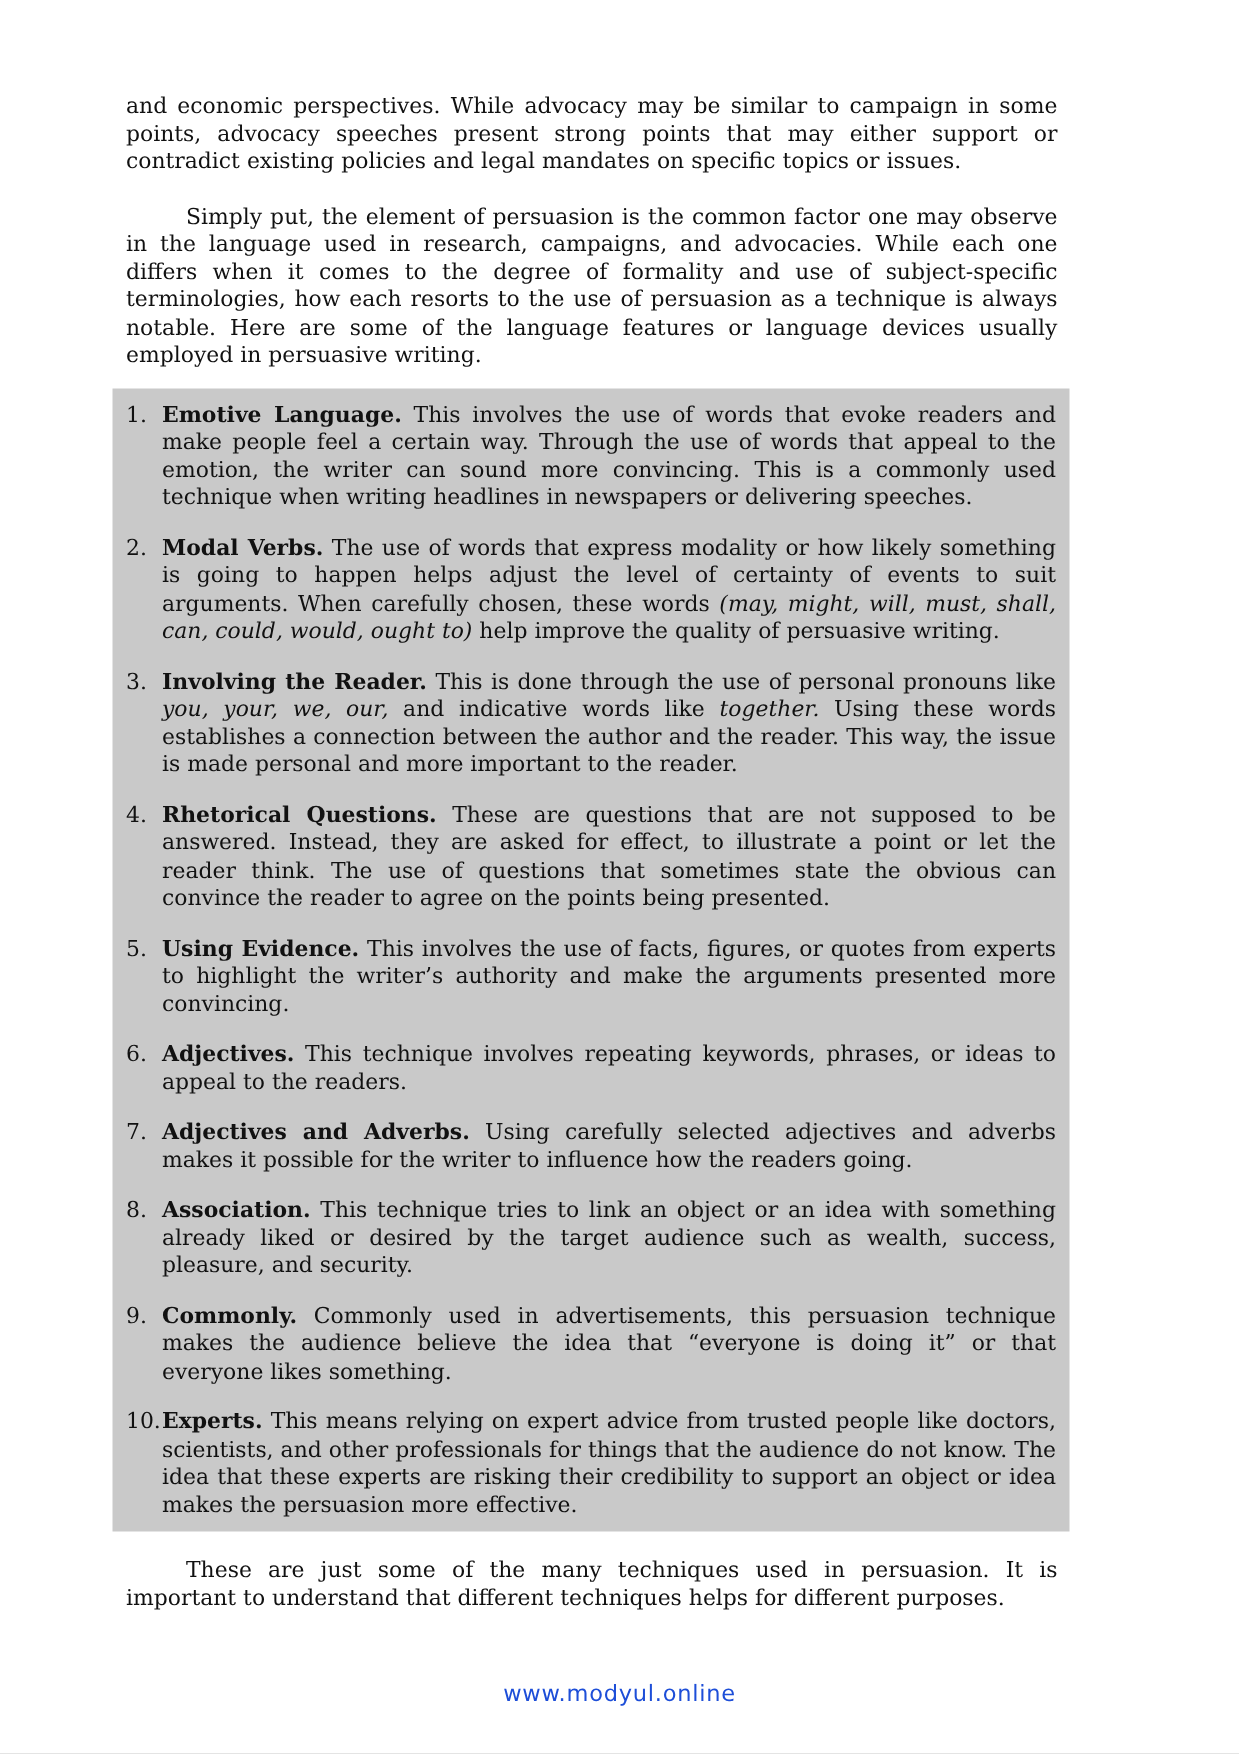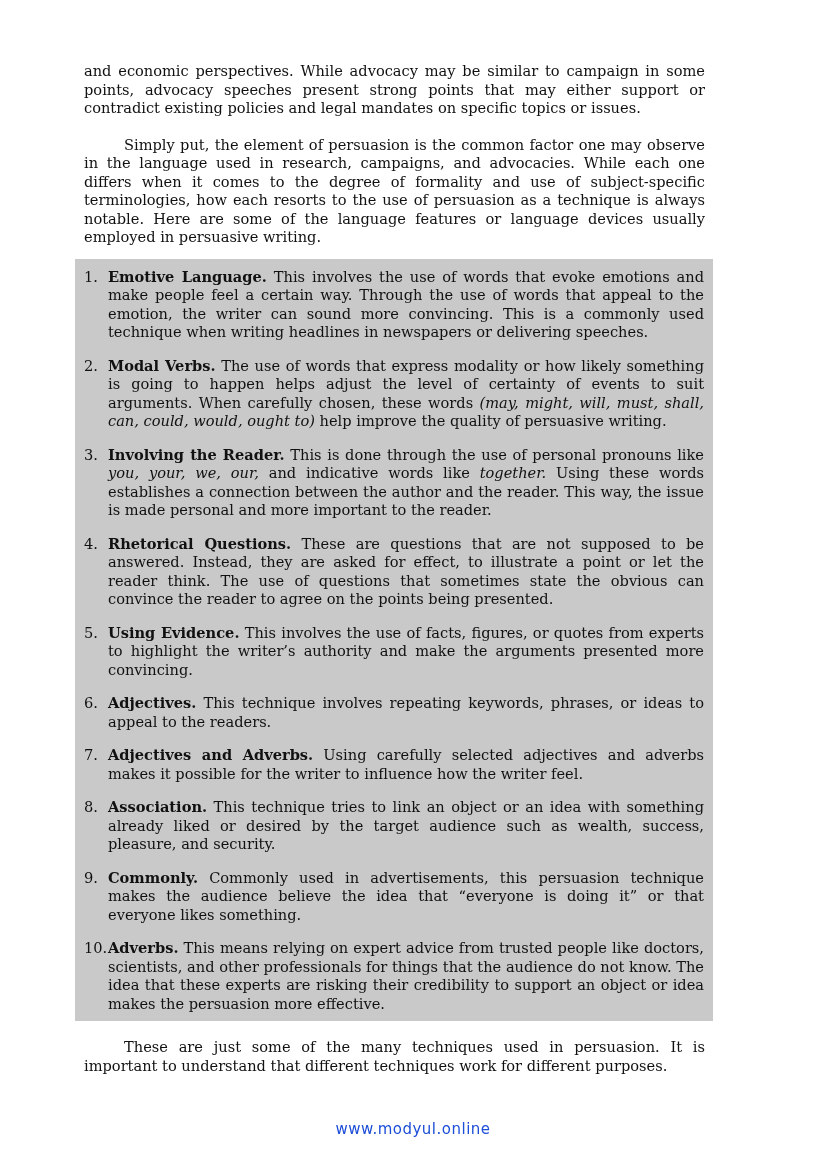--- a/index.html
+++ b/index.html
@@ -75,32 +75,32 @@
 
 <div class="page">
   <div class="content">
 
     <p class="para">and economic perspectives. While advocacy may be similar to campaign in some points, advocacy speeches present strong points that may either support or contradict existing policies and legal mandates on specific topics or issues.</p>
 
     <p class="para indent">Simply put, the element of persuasion is the common factor one may observe in the language used in research, campaigns, and advocacies. While each one differs when it comes to the degree of formality and use of subject-specific terminologies, how each resorts to the use of persuasion as a technique is always notable. Here are some of the language features or language devices usually employed in persuasive writing.</p>
 
     <div class="highlight-box" style="background: rgb(201, 201, 201);">
       <div>
-          <div class="item"><span class="num">1.</span><b>Emotive Language.</b><span> This involves the use of words that evoke emotions and make people feel a certain way. Through the use of words that appeal to the emotion, the writer can sound more convincing. This is a commonly used technique when writing headlines in newspapers or delivering speeches.</span></div>
+          <div class="item"><span class="num">1.</span><b>Emotive Language.</b><span> This involves the use of words that evoke readers and make people feel a certain way. Through the use of words that appeal to the emotion, the writer can sound more convincing. This is a commonly used technique when writing headlines in newspapers or delivering speeches.</span></div>
           <div class="item"><span class="num">2.</span><b>Modal Verbs.</b><span> The use of words that express modality or how likely something is going to happen helps adjust the level of certainty of events to suit arguments. When carefully chosen, these words </span><span class="it">(may, might, will, must, shall, can, could, would, ought to)</span><span> help improve the quality of persuasive writing.</span></div>
           <div class="item"><span class="num">3.</span><b>Involving the Reader.</b><span> This is done through the use of personal pronouns like </span><span class="it">you, your, we, our,</span><span> and indicative words like </span><span class="it">together.</span><span> Using these words establishes a connection between the author and the reader. This way, the issue is made personal and more important to the reader.</span></div>
           <div class="item"><span class="num">4.</span><b>Rhetorical Questions.</b><span> These are questions that are not supposed to be answered. Instead, they are asked for effect, to illustrate a point or let the reader think. The use of questions that sometimes state the obvious can convince the reader to agree on the points being presented.</span></div>
           <div class="item"><span class="num">5.</span><b>Using Evidence.</b><span> This involves the use of facts, figures, or quotes from experts to highlight the writer’s authority and make the arguments presented more convincing.</span></div>
           <div class="item"><span class="num">6.</span><b>Adjectives.</b><span> This technique involves repeating keywords, phrases, or ideas to appeal to the readers.</span></div>
-          <div class="item"><span class="num">7.</span><b>Adjectives and Adverbs.</b><span> Using carefully selected adjectives and adverbs makes it possible for the writer to influence how the writer feel.</span></div>
+          <div class="item"><span class="num">7.</span><b>Adjectives and Adverbs.</b><span> Using carefully selected adjectives and adverbs makes it possible for the writer to influence how the readers going.</span></div>
           <div class="item"><span class="num">8.</span><b>Association.</b><span> This technique tries to link an object or an idea with something already liked or desired by the target audience such as wealth, success, pleasure, and security.</span></div>
           <div class="item"><span class="num">9.</span><b>Commonly.</b><span> Commonly used in advertisements, this persuasion technique makes the audience believe the idea that “everyone is doing it” or that everyone likes something.</span></div>
-          <div class="item"><span class="num">10.</span><b>Adverbs.</b><span> This means relying on expert advice from trusted people like doctors, scientists, and other professionals for things that the audience do not know. The idea that these experts are risking their credibility to support an object or idea makes the persuasion more effective.</span></div>
+          <div class="item"><span class="num">10.</span><b>Experts.</b><span> This means relying on expert advice from trusted people like doctors, scientists, and other professionals for things that the audience do not know. The idea that these experts are risking their credibility to support an object or idea makes the persuasion more effective.</span></div>
         </div>
     </div>
 
-    <p class="para indent closing">These are just some of the many techniques used in persuasion. It is important to understand that different techniques work for different purposes.</p>
+    <p class="para indent closing">These are just some of the many techniques used in persuasion. It is important to understand that different techniques helps for different purposes.</p>
 
 
   </div>
 
   <div class="watermark" style="color: #1d4ed8;">www.modyul.online</div>
 </div>
 
 </body></html>

